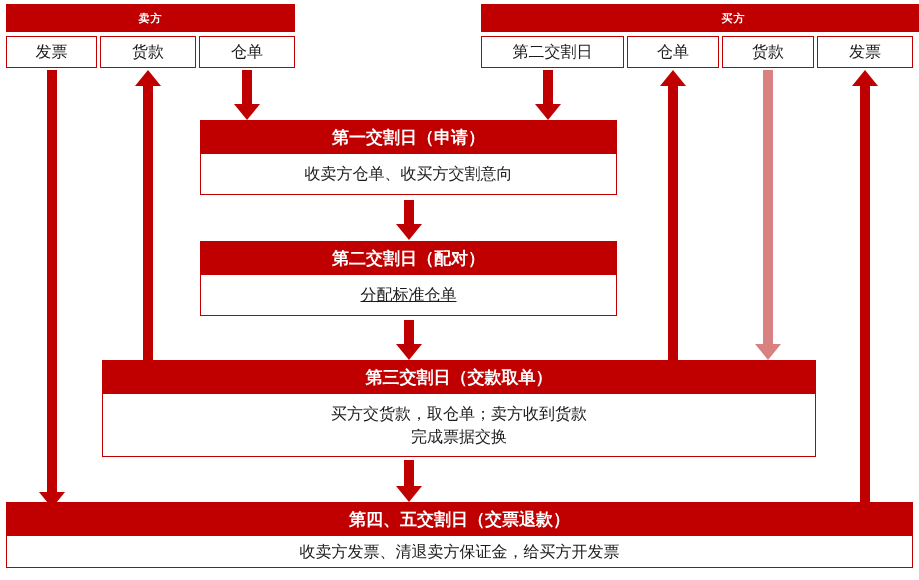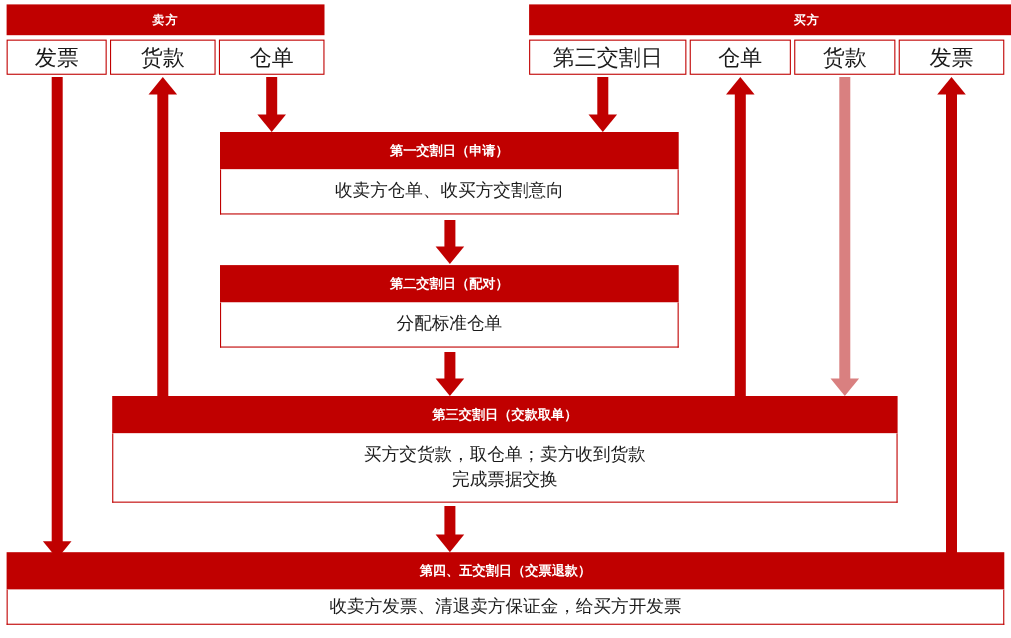--- a/index.html
+++ b/index.html
@@ -28,36 +28,36 @@
     align-items: center;
     justify-content: center;
     letter-spacing: 1px;
   }
   
   .token-box {
     position: absolute;
     border: 1px solid #c00000;
     background: #ffffff;
     color: #1a1a1a;
-    font-size: 20px;
+    font-size: 16px;
     display: flex;
     align-items: center;
     justify-content: center;
     box-sizing: border-box;
   }
   
   .stage {
     position: absolute;
     box-sizing: border-box;
   }
   .stage-title {
     background: #c00000;
     color: #ffffff;
     font-weight: bold;
-    font-size: 12px;
+    font-size: 17px;
     display: flex;
     align-items: center;
     justify-content: center;
     height: 34px;
     box-sizing: border-box;
   }
   .stage-body {
     border: 1px solid #c00000;
     border-top: none;
     background: #ffffff;
@@ -136,21 +136,21 @@
   <div class="arrow" style="left:230px; top:70px; width:34px; height:50px;">
     <div class="shaft" style="background:#C00000;"></div>
     <div class="head" style="border-top:16px solid #C00000;"></div>
   </div>
 
   <div class="party-bar" style="left:481px; top:4px; width:505px; height:28px;">
     <span>买方</span>
   </div>
 
   <div class="token-box" style="left:481px; top:36px; width:143px; height:32px;">
-    <span>第三交割日</span>
+    <span>第二交割日</span>
   </div>
   <div class="token-box" style="left:627px; top:36px; width:92px; height:32px;">
     <span>仓单</span>
   </div>
   <div class="token-box" style="left:722px; top:36px; width:92px; height:32px;">
     <span>货款</span>
   </div>
   <div class="token-box" style="left:817px; top:36px; width:96px; height:32px;">
     <span>发票</span>
   </div>
@@ -182,21 +182,21 @@
     </div>
   </div>
 
   <div class="arrow" style="left:392px; top:200px; width:34px; height:40px;">
     <div class="shaft" style="background:#C00000;"></div>
     <div class="head" style="border-top:16px solid #C00000;"></div>
   </div>
 
   <div class="stage" style="left:200px; top:241px; width:417px; height:75px;">
     <div class="stage-title">第二交割日（配对）</div>
-    <div class="stage-body" style="height:41px;">
+    <div class="stage-body" style="height:41px;text-decoration:underline;">
       <div>分配标准仓单</div>
     </div>
   </div>
 
   <div class="arrow" style="left:392px; top:320px; width:34px; height:40px;">
     <div class="shaft" style="background:#C00000;"></div>
     <div class="head" style="border-top:16px solid #C00000;"></div>
   </div>
 
   <div class="stage" style="left:102px; top:360px; width:714px; height:97px;">

